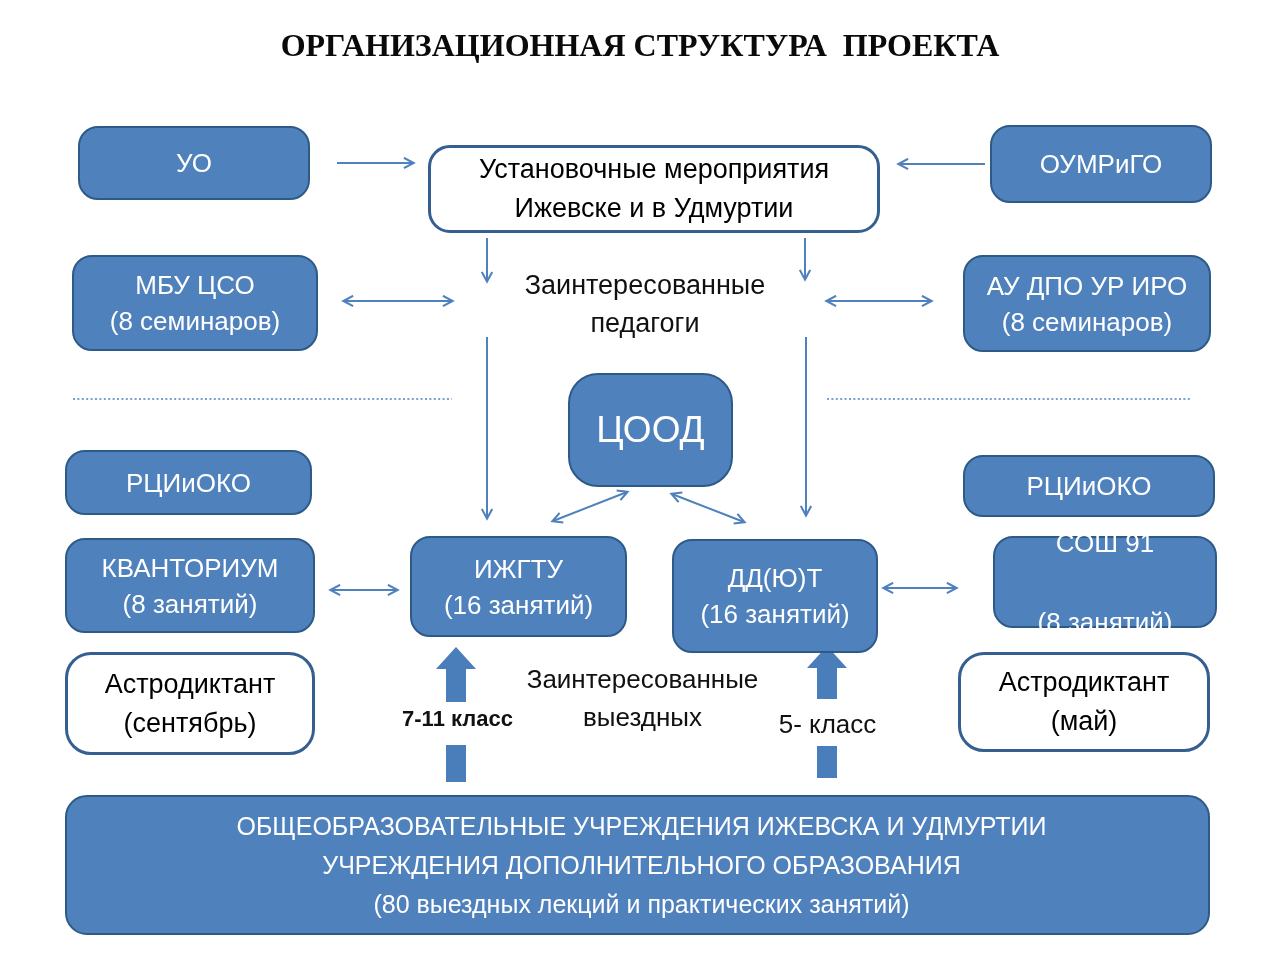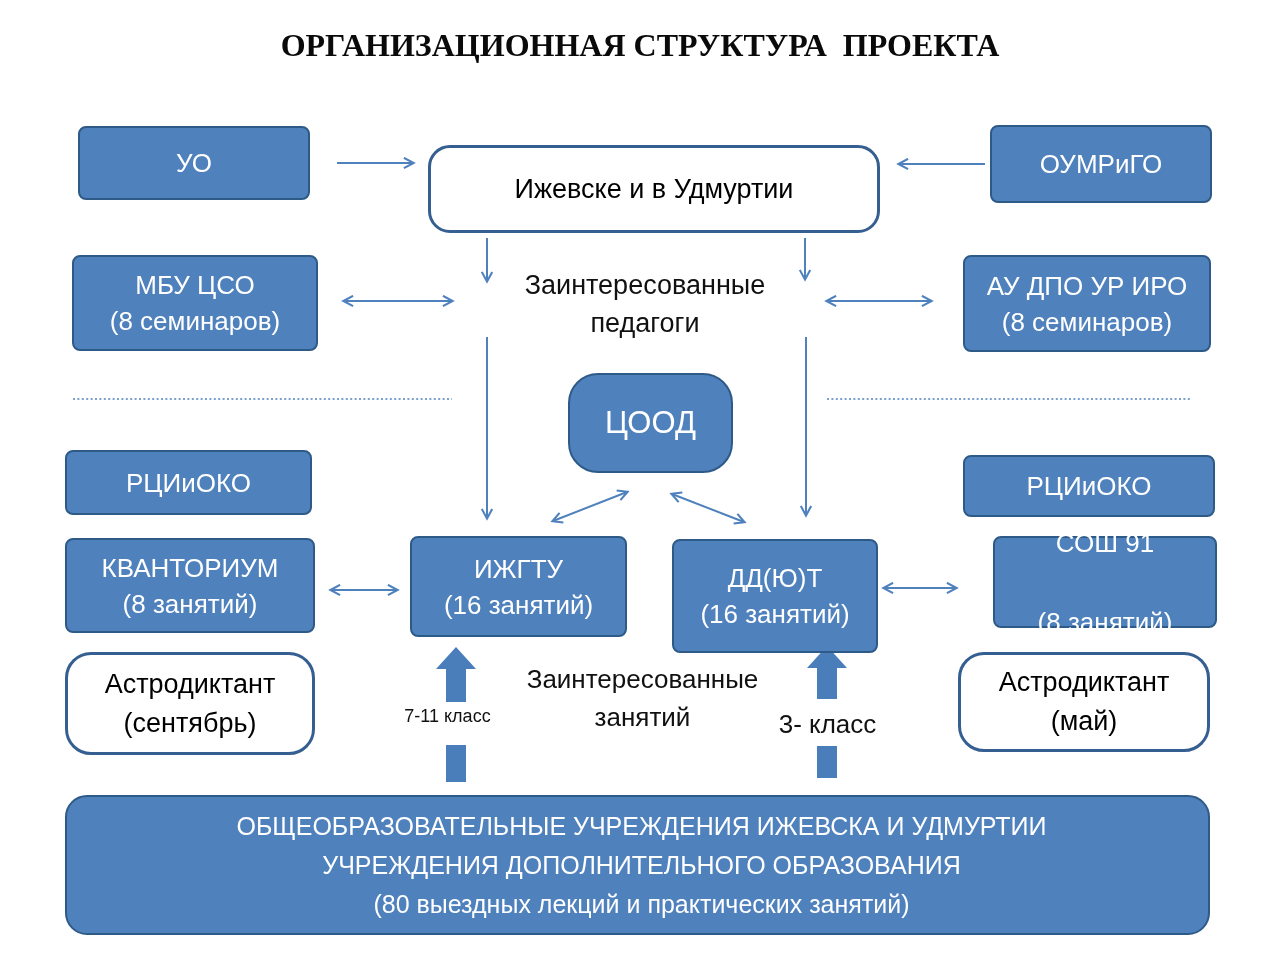--- a/index.html
+++ b/index.html
@@ -8,45 +8,45 @@
   #connectors{position:absolute;left:0;top:0;width:1280px;height:960px;pointer-events:none;}
 
   .title{position:absolute;left:0;top:24px;width:1280px;text-align:center;
          font-family:"Liberation Serif",serif;font-weight:bold;color:#0a0a0a;
          font-size:32px;line-height:42px;}
   .title div{white-space:pre;}
 
   .box{position:absolute;display:flex;flex-direction:column;justify-content:center;
        align-items:center;text-align:center;box-sizing:border-box;}
   .blue{background:#4f81bd;border:2.5px solid #2e5a88;color:#ffffff;
-        border-radius:8px;font-size:26px;line-height:36px;}
+        border-radius:20px;font-size:26px;line-height:36px;}
   .white{background:#ffffff;border:3px solid #365f91;color:#000000;
          border-radius:22px;font-size:27px;line-height:39px;}
   .freetext{position:absolute;color:#111111;text-align:center;}
 
   .b-uo{left:78px;top:126px;width:232px;height:74px;}
   .b-setup{left:428px;top:145px;width:452px;height:88px;}
   .b-oumrigo{left:990px;top:125px;width:222px;height:78px;}
   .b-mbu{left:72px;top:255px;width:246px;height:96px;}
   .b-audpo{left:963px;top:255px;width:248px;height:97px;}
-  .b-cood{left:568px;top:373px;width:165px;height:100px;border-radius:30px;font-size:31px;}
+  .b-cood{left:568px;top:373px;width:165px;height:114px;border-radius:30px;font-size:37px;}
   .b-rcil{left:65px;top:450px;width:247px;height:65px;}
   .b-rcir{left:963px;top:455px;width:252px;height:62px;}
   .b-kvant{left:65px;top:538px;width:250px;height:95px;}
   .b-izhgtu{left:410px;top:536px;width:217px;height:101px;}
   .b-ddyut{left:672px;top:539px;width:206px;height:114px;}
   .b-sosh{left:993px;top:536px;width:224px;height:92px;gap:43px;}
   .b-astros{left:65px;top:652px;width:250px;height:103px;border-radius:26px;}
   .b-astrom{left:958px;top:652px;width:252px;height:100px;border-radius:26px;}
   .b-bottom{left:65px;top:795px;width:1145px;height:140px;border-radius:22px;
             font-size:25px;line-height:39px;padding-left:8px;}
 
   .t-teachers{left:480px;top:266px;width:330px;font-size:27px;line-height:38px;}
   .t-students{left:500px;top:660px;width:285px;font-size:26px;line-height:38px;}
-  .t-g711{left:370px;top:706px;width:155px;font-size:18px;}
+  .t-g711{left:380px;top:706px;width:155px;font-size:22px;font-weight:bold;}
   .t-g5{left:755px;top:709px;width:145px;font-size:26px;}
 </style>
 </head>
 <body>
 
 <div id="slide">
 
   <svg id="connectors" viewBox="0 0 1280 960" xmlns="http://www.w3.org/2000/svg">
     <defs>
       <marker id="ah" viewBox="0 0 10 10" refX="8" refY="5" markerWidth="6.5" markerHeight="6.5" orient="auto-start-reverse" markerUnits="strokeWidth">
@@ -78,20 +78,21 @@
   </svg>
 
   <div class="title">
     <div>ОРГАНИЗАЦИОННАЯ СТРУКТУРА  ПРОЕКТА</div>
   </div>
 
   <div class="box blue b-uo">
     <div>УО</div>
   </div>
   <div class="box white b-setup">
+    <div>Установочные мероприятия</div>
     <div>Ижевске и в Удмуртии</div>
   </div>
   <div class="box blue b-oumrigo">
     <div>ОУМРиГО</div>
   </div>
 
   <div class="box blue b-mbu">
     <div>МБУ ЦСО</div>
     <div>(8 семинаров)</div>
   </div>
@@ -133,24 +134,24 @@
 
   <div class="box white b-astros">
     <div>Астродиктант</div>
     <div>(сентябрь)</div>
   </div>
   <div class="freetext t-g711">
     <div>7-11 класс</div>
   </div>
   <div class="freetext t-students">
     <div>Заинтересованные</div>
-    <div>занятий</div>
+    <div>выездных</div>
   </div>
   <div class="freetext t-g5">
-    <div>3- класс</div>
+    <div>5- класс</div>
   </div>
   <div class="box white b-astrom">
     <div>Астродиктант</div>
     <div>(май)</div>
   </div>
 
   <div class="box blue b-bottom">
     <div>ОБЩЕОБРАЗОВАТЕЛЬНЫЕ УЧРЕЖДЕНИЯ ИЖЕВСКА И УДМУРТИИ</div>
     <div>УЧРЕЖДЕНИЯ ДОПОЛНИТЕЛЬНОГО ОБРАЗОВАНИЯ</div>
     <div>(80 выездных лекций и практических занятий)</div>

